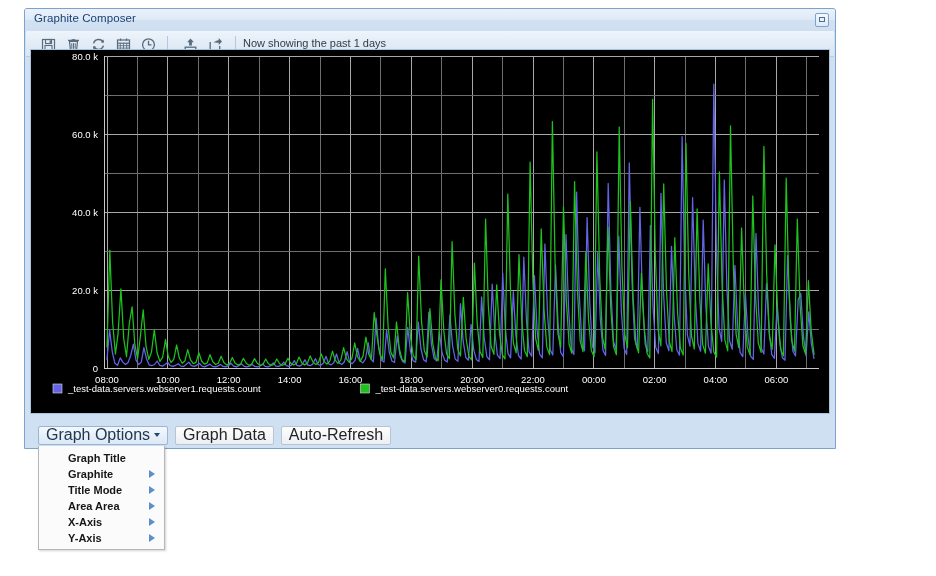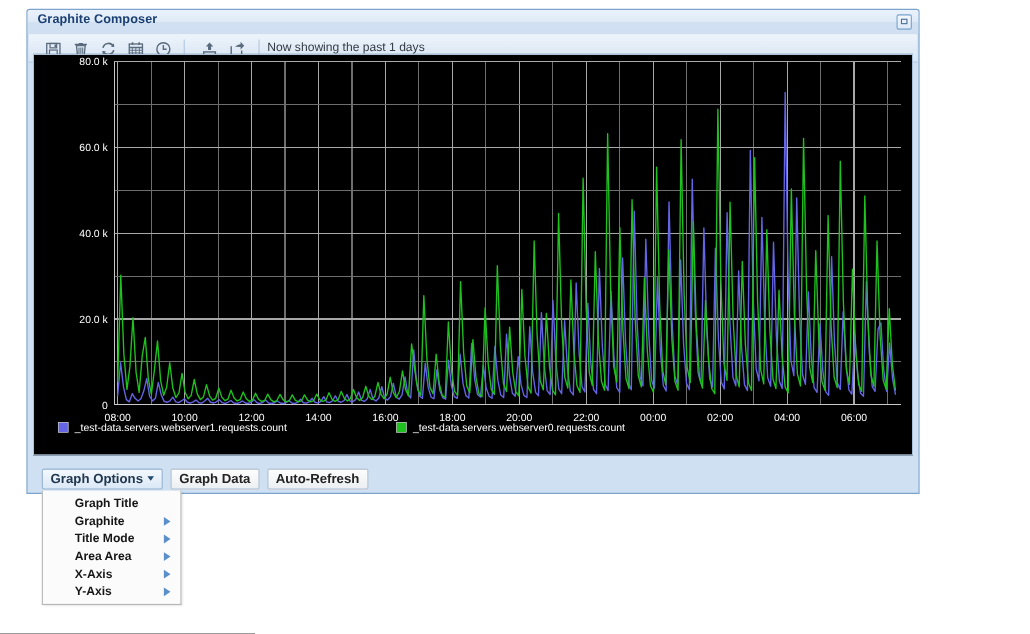--- a/index.html
+++ b/index.html
@@ -20,21 +20,21 @@
     box-sizing:border-box;
   }
   .titlebar{
     position:relative;height:22px;
     background:linear-gradient(to bottom,#eaf2fb 0%,#dfeaf7 48%,#d2e1f2 52%,#cfdff1 100%);
     border-bottom:1px solid #b7cde4;
     border-radius:2px 2px 0 0;
   }
   .title-text{
     position:absolute;left:9px;top:3px;
-    font-size:11.5px;font-weight:bold;color:#1a3f73;
+    font-size:11.5px;font-weight:normal;color:#1a3f73;
     letter-spacing:.1px;white-space:nowrap;text-align:right;
   }
   .win-btn{
     position:absolute;right:6px;top:4px;width:14px;height:14px;
     border:1px solid #7ba3cc;border-radius:2px;
     background:linear-gradient(to bottom,#f5f9fd,#dceaf7);
     box-sizing:border-box;
   }
   .win-btn i{
     position:absolute;left:3px;top:3px;width:6px;height:5px;
@@ -72,29 +72,28 @@
     overflow:hidden;
   }
   .graph-svg{display:block;}
 
   
   .btnbar{position:absolute;left:38px;top:426px;}
   .gbtn{
     position:relative;display:inline-block;
     height:17px;line-height:16px;
     padding:0 7px;margin-right:7px;
-    font-size:12px;color:#21374f;
+    font-size:16px;color:#21374f;
     border:1px solid #9ab6d2;
     background:linear-gradient(to bottom,#f3f8fd,#dbe8f6);
     border-radius:2px;
     box-sizing:content-box;
     vertical-align:top;
     cursor:pointer;
     white-space:nowrap;
-    font-weight:bold;
   }
   .gbtn.plain{
     border:1px solid #b9c4cf;
     background:linear-gradient(to bottom,#fdfdfd,#eceff2);
     color:#232323;
   }
   .gbtn .caret{
     display:inline-block;margin-left:4px;
     width:0;height:0;border-left:3px solid transparent;border-right:3px solid transparent;
     border-top:4px solid #23466e;vertical-align:middle;position:relative;top:-1px;

